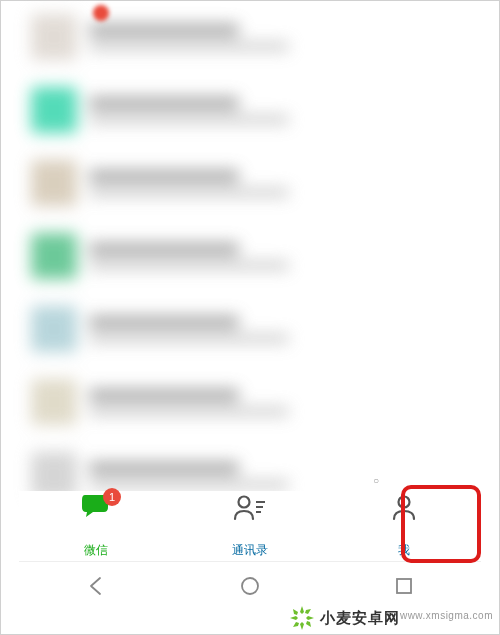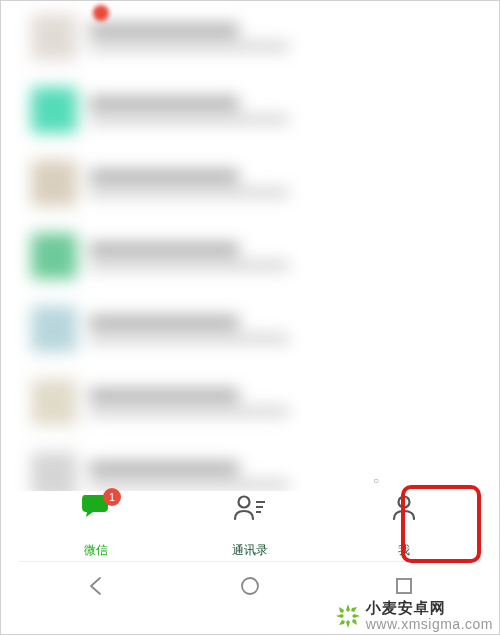--- a/index.html
+++ b/index.html
@@ -98,21 +98,21 @@
       display: flex;
       background: #fff;
     }
     .tab-item {
       flex: 1;
       display: flex;
       flex-direction: column;
       align-items: center;
       justify-content: center;
       position: relative;
-      color: #14532d;
+      color: #0369a1;
     }
     .tab-item.active {
       color: #1AAD19;
     }
     .tab-icon {
       width: 34px;
       height: 30px;
       display: flex;
       align-items: center;
       justify-content: center;
@@ -180,32 +180,32 @@
       position: absolute;
       right: 6px;
       bottom: 2px;
       display: flex;
       align-items: center;
       gap: 4px;
       z-index: 20;
     }
     .wm-text {
       display: flex;
-      flex-direction: column;
+      flex-direction: row;
       align-items: flex-start;
       line-height: 1.1;
     }
     .wm-main {
       font-size: 15px;
       font-weight: 600;
       letter-spacing: 1px;
       color: #333;
     }
     .wm-sub {
-      font-size: 14px;
+      font-size: 10px;
       color: #999;
       letter-spacing: 0.5px;
     }
   </style>
 </head>
 <body>
 
 <div class="outer-frame">
   <div class="phone-area">
 

